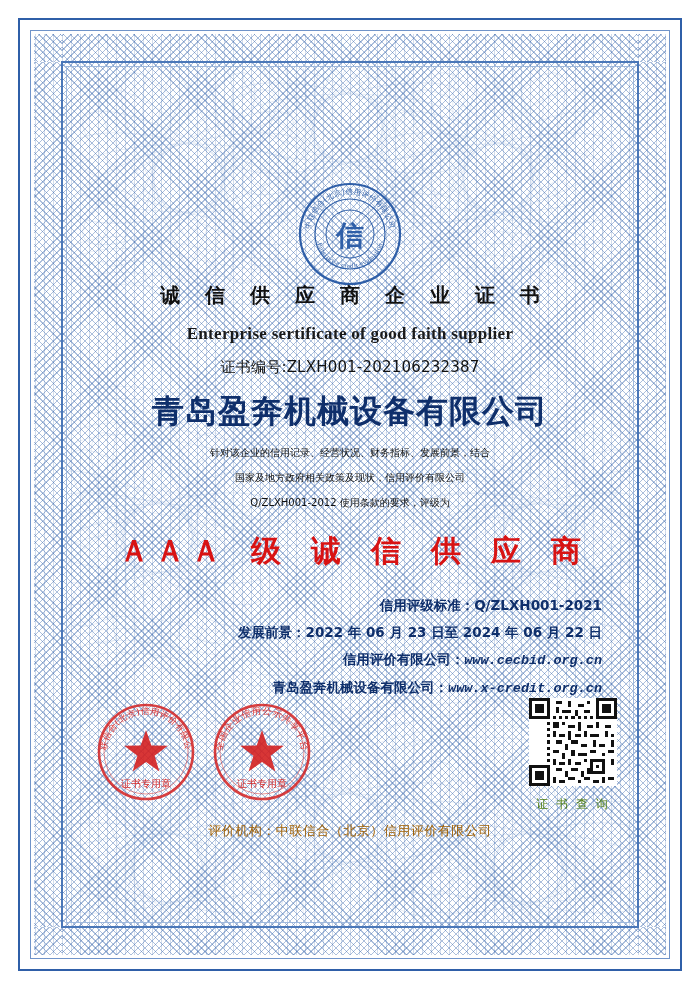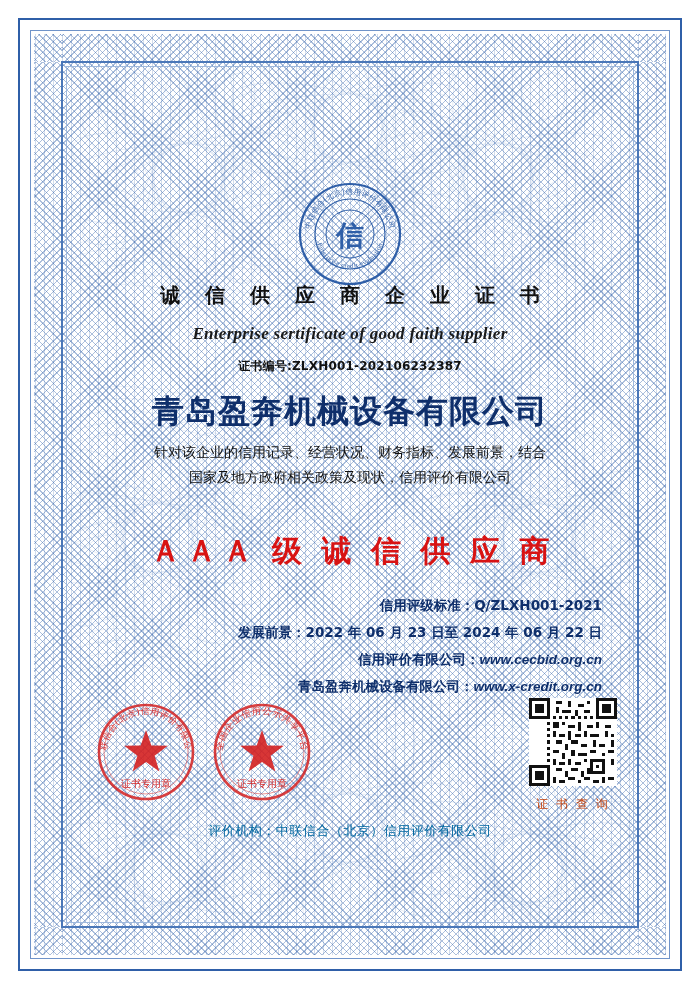--- a/index.html
+++ b/index.html
@@ -102,82 +102,81 @@
     color: #111111;
     text-indent: 9px;
   }
   .title-en {
     position: absolute;
     top: 254px;
     left: 0; right: 0;
     font-family: "Liberation Serif", serif;
     font-size: 17px;
     font-weight: bold;
-    font-style: italic;
     color: #1a1a1a;
     letter-spacing: .3px;
   }
   .cert-no {
     position: absolute;
     top: 288px;
     left: 0; right: 0;
     font-family: "DejaVu Sans", sans-serif;
-    font-size: 12px;
-    font-weight: bold;
+    font-size: 15px;
+    font-weight: normal;
     color: #111111;
     letter-spacing: .2px;
   }
   .company {
     position: absolute;
     top: 320px;
     left: 0; right: 0;
     font-family: "DejaVu Sans", sans-serif;
     font-size: 32px;
     font-weight: bold;
     color: #0f2f6b;
     letter-spacing: 1px;
   }
 
   .body-text {
     position: absolute;
     top: 370px;
     left: 24px; right: 24px;
     font-family: "DejaVu Sans", sans-serif;
-    font-size: 14px;
+    font-size: 10px;
     color: #111111;
     line-height: 25px;
   }
   .body-text div { white-space: nowrap; }
 
   .grade {
     position: absolute;
     top: 461px;
     left: 0; right: 0;
-    font-family: Liberation Serif, serif;
+    font-family: Liberation Mono, monospace;
     font-size: 30px;
     font-weight: bold;
     color: #d81313;
     letter-spacing: 6px;
     text-indent: 6px;
   }
 
   .details {
     position: absolute;
     top: 522px;
     left: 28px; right: 28px;
     text-align: left;
     font-family: "DejaVu Sans", sans-serif;
     font-size: 13.5px;
     font-weight: bold;
     color: #0f2f6b;
     line-height: 27px;
   }
   .details .row { white-space: nowrap; text-align: right; }
   .details .row .val-en {
-    font-family: Liberation Sans, sans-serif;
+    font-family: Liberation Mono, monospace;
     font-style: italic;
   }
 
   
   .seals {
     position: absolute;
     top: 630px;
     left: 12px;
     width: 300px;
     height: 110px;
@@ -201,31 +200,31 @@
   .qr {
     width: 88px;
     height: 88px;
     margin: 0 auto;
     background: #ffffff;
   }
   .qr-label {
     margin-top: 10px;
     font-family: "DejaVu Sans", sans-serif;
     font-size: 12px;
-    color: #c2410c;
+    color: #4d7c0f;
     letter-spacing: 2px;
   }
 
   .issuer {
     position: absolute;
     top: 752px;
     left: 0; right: 0;
     font-family: Liberation Sans, sans-serif;
     font-size: 13px;
-    color: #0369a1;
+    color: #a16207;
     letter-spacing: .5px;
   }
 </style>
 </head>
 <body>
 
 <div class="certificate">
 
   <div class="frame-outer"></div>
   <div class="frame-mid"></div>
@@ -300,20 +299,21 @@
     </div>
 
     <div class="title-cn">诚 信 供 应 商 企 业 证 书</div>
     <div class="title-en">Enterprise sertificate of good faith supplier</div>
     <div class="cert-no">证书编号:ZLXH001-202106232387</div>
     <div class="company">青岛盈奔机械设备有限公司</div>
 
     <div class="body-text">
       <div>针对该企业的信用记录、经营状况、财务指标、发展前景，结合</div>
       <div>国家及地方政府相关政策及现状，信用评价有限公司</div>
+      <div>Q/ZLXH001-2012 使用条款的要求，评级为</div>
     </div>
 
     <div class="grade">ＡＡＡ 级 诚 信 供 应 商</div>
 
     <div class="details">
       <div class="row">
         <span>信用评级标准：</span><span>Q/ZLXH001-2021</span>
       </div>
       <div class="row">
         <span>发展前景：</span><span>2022 年 06 月 23 日至 2024 年 06 月 22 日</span>

